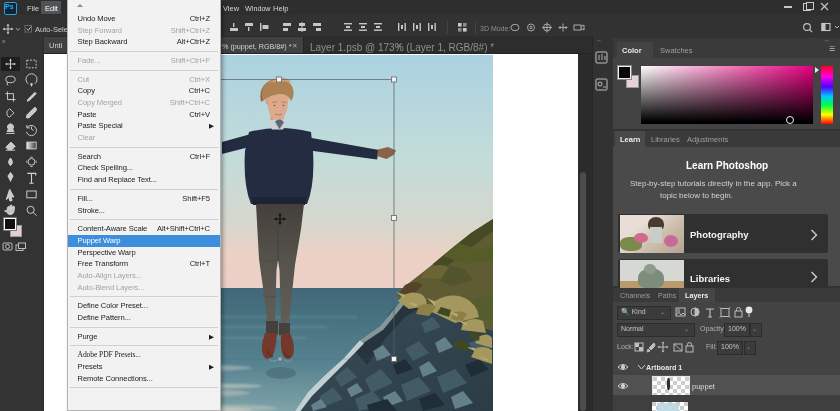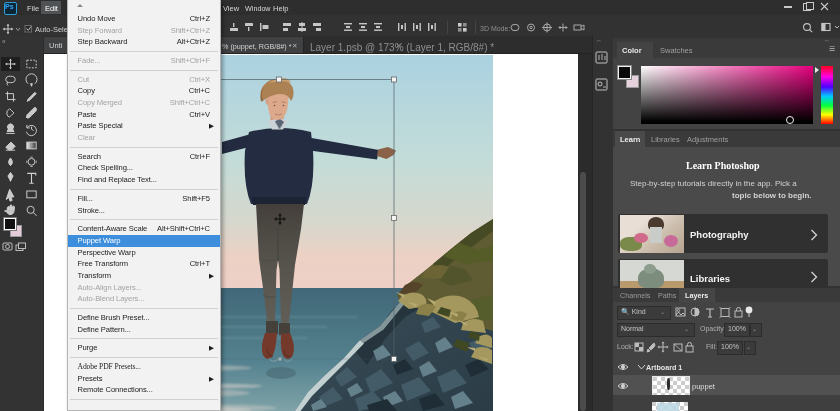--- a/index.html
+++ b/index.html
@@ -478,23 +478,23 @@
 <div class="abs" style="left:815px;top:67px;width:0;height:0;border-top:3px solid transparent;border-bottom:3px solid transparent;border-left:4px solid #e8e8e8;"></div>
 
 <div class="abs" style="left:821px;top:66px;width:12px;height:58px;background:linear-gradient(to bottom,#ff0020,#ff00e0 18%,#5000ff 36%,#00c8ff 52%,#00ff40 68%,#ffff00 84%,#ff0000);"></div>
 
 <div class="abs" style="left:613px;top:131px;width:227px;height:155px;background:#4a4a4a;"></div>
 <div class="abs" style="left:613px;top:131px;width:227px;height:16px;background:#3a3a3a;"></div>
 <div class="abs" style="left:615px;top:131px;width:30px;height:16px;background:#4a4a4a;"></div>
 <div class="txt" style="left:620px;top:135px;font-size:7.5px;color:#ededed;font-weight:bold;">Learn</div>
 <div class="txt" style="left:651px;top:135px;font-size:7.5px;color:#9f9f9f;">Libraries</div>
 <div class="txt" style="left:687px;top:135px;font-size:7.5px;color:#9f9f9f;">Adjustments</div>
-<div class="txt" style="left:686px;top:160px;font-size:10px;color:#ffffff;font-weight:bold;font-family:Liberation Serif, serif;">Learn Photoshop</div>
+<div class="txt" style="left:686px;top:160px;font-size:10px;color:#ffffff;font-weight:bold;">Learn Photoshop</div>
 <div class="txt" style="left:630px;top:179px;font-size:8px;color:#d2d2d2;">Step-by-step tutorials directly in the app. Pick a</div>
-<div class="txt" style="left:732px;top:191px;font-size:8px;color:#d2d2d2;font-weight:bold;">topic below to begin.</div>
+<div class="txt" style="left:660px;top:191px;font-size:8px;color:#d2d2d2;">topic below to begin.</div>
 
 <div class="abs" style="left:618px;top:213.5px;width:210px;height:39.5px;background:#303030;border-radius:2px;"></div>
 <div class="abs" style="left:620px;top:214.5px;width:64px;height:38px;background:linear-gradient(140deg,#e8ded6 30%,#cdbfae 60%,#b5a38e);overflow:hidden;">
   <div class="abs" style="left:28px;top:2px;width:16px;height:14px;background:#4a3a30;border-radius:50% 50% 40% 40%;"></div>
   <div class="abs" style="left:30px;top:12px;width:12px;height:16px;background:#c9ccc9;"></div>
   <div class="abs" style="left:0px;top:22px;width:22px;height:14px;background:#7a8a4a;border-radius:40%;"></div>
   <div class="abs" style="left:14px;top:18px;width:14px;height:10px;background:#d06a8a;border-radius:50%;"></div>
   <div class="abs" style="left:44px;top:20px;width:14px;height:12px;background:#c76a9a;border-radius:50%;"></div>
 </div>
 <div class="txt" style="left:690px;top:229px;font-size:9.5px;color:#f4f4f4;font-weight:bold;">Photography</div>
@@ -674,35 +674,31 @@
       <span></span>
     </div>
     <div style="display:flex;justify-content:space-between;align-items:center;height:11.7px;line-height:11.7px;color:#1c1c1c;padding:0 10px 0 9.5px;">
       <span>Perspective Warp</span>
       <span></span>
     </div>
     <div style="display:flex;justify-content:space-between;align-items:center;height:11.7px;line-height:11.7px;color:#1c1c1c;padding:0 10px 0 9.5px;">
       <span>Free Transform</span>
       <span>Ctrl+T</span>
     </div>
-    <div style="display:flex;justify-content:space-between;align-items:center;height:11.7px;line-height:11.7px;color:#1c1c1c;padding:0 6px 0 9.5px;">
-      <span>Transform</span>
-      <span style="font-size:6.5px;">▶</span>
-    </div>
     <div style="display:flex;justify-content:space-between;align-items:center;height:11.7px;line-height:11.7px;color:#a3a3a3;padding:0 10px 0 9.5px;">
       <span>Auto-Align Layers...</span>
       <span></span>
     </div>
     <div style="display:flex;justify-content:space-between;align-items:center;height:11.7px;line-height:11.7px;color:#a3a3a3;padding:0 10px 0 9.5px;">
       <span>Auto-Blend Layers...</span>
       <span></span>
     </div>
     <div style="height:1px;background:#d0d0d0;margin:3px 2px;"></div>
     <div style="display:flex;justify-content:space-between;align-items:center;height:11.7px;line-height:11.7px;color:#1c1c1c;padding:0 10px 0 9.5px;">
-      <span>Define Brush Preset...</span>
+      <span>Define Color Preset...</span>
       <span></span>
     </div>
     <div style="display:flex;justify-content:space-between;align-items:center;height:11.7px;line-height:11.7px;color:#1c1c1c;padding:0 10px 0 9.5px;">
       <span>Define Pattern...</span>
       <span></span>
     </div>
     <div style="height:1px;background:#d0d0d0;margin:3px 2px;"></div>
     <div style="display:flex;justify-content:space-between;align-items:center;height:11.7px;line-height:11.7px;color:#1c1c1c;padding:0 6px 0 9.5px;">
       <span>Purge</span>
       <span style="font-size:6.5px;">▶</span>

